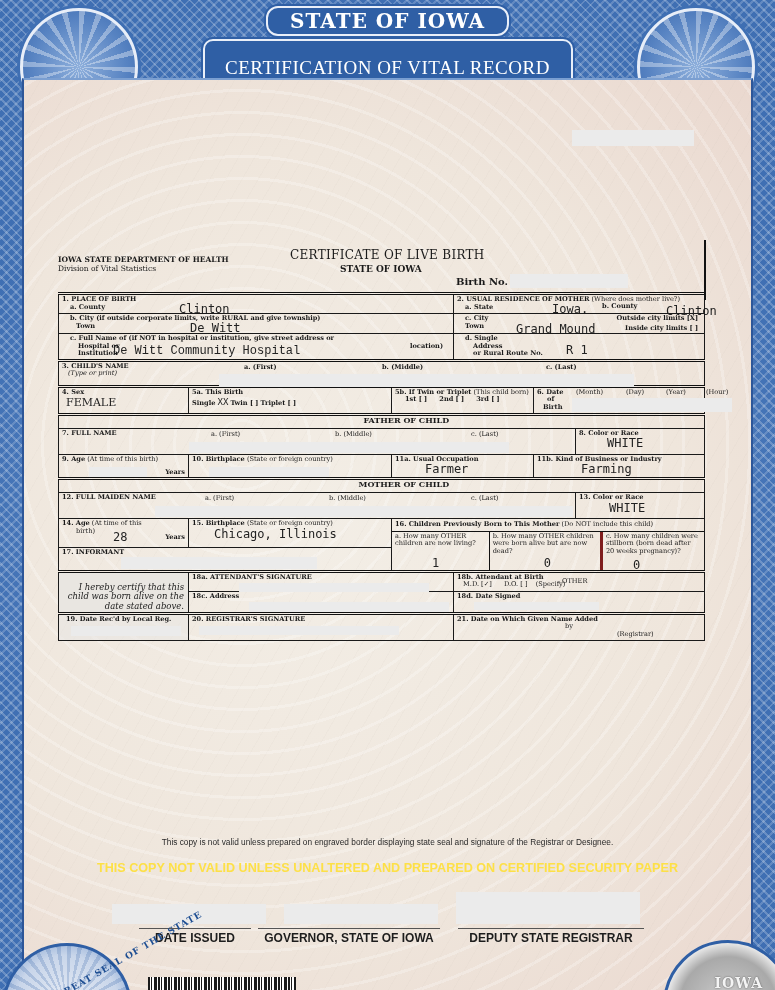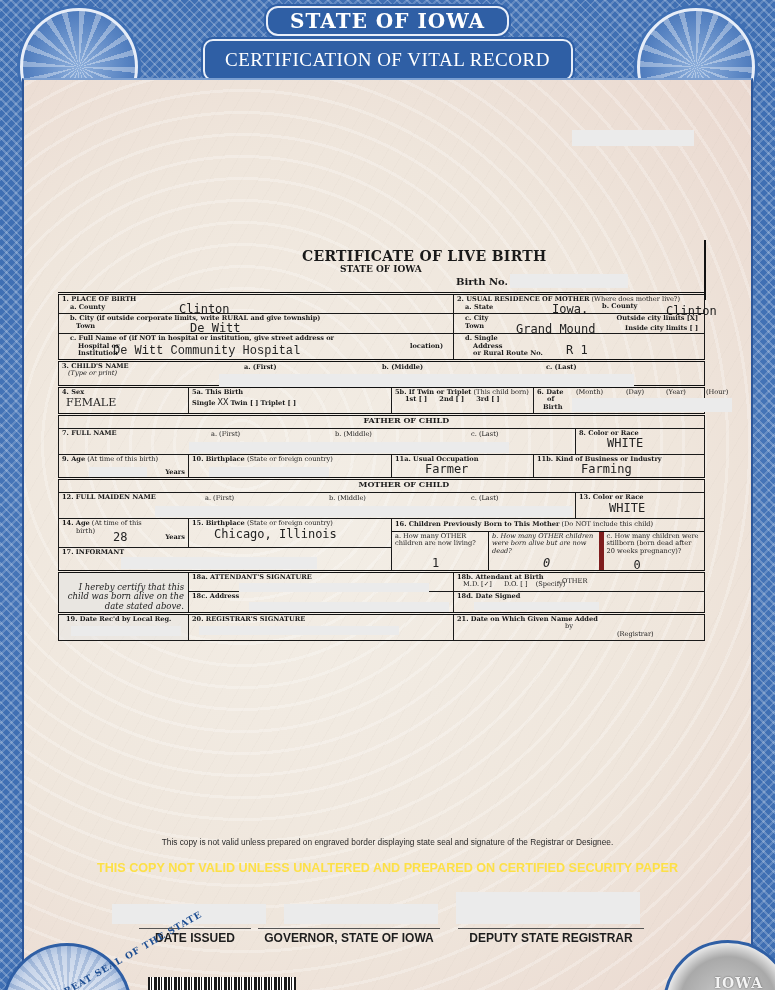--- a/index.html
+++ b/index.html
@@ -53,39 +53,39 @@
     font-family: "DejaVu Serif", serif; font-weight: bold;
     font-size: 20px; letter-spacing: 1px;
     padding: 1px 22px; border-radius: 12px;
     border: 2px solid #e9eff9; box-shadow: 0 0 0 2px #2f5fa5;
   }
   .banner-cert {
     display: block; margin: 3px auto 0; width: 370px;
     background: #2f5fa5; color: #fff;
     font-family: "Liberation Serif", serif;
     font-size: 19px; letter-spacing: 0.5px;
-    padding: 8px 10px; border-radius: 10px;
+    padding: 16px 10px; border-radius: 10px;
     border: 2px solid #e9eff9; box-shadow: 0 0 0 2px #2f5fa5;
     text-transform: uppercase;
   }
   .redact {
     position: absolute; background: #ebebeb;
   }
   
   .form {
     position: absolute; left: 58px; top: 248px; width: 646px;
     font-family: "DejaVu Serif", serif;
   }
   .form-head {
     position: relative; height: 44px;
   }
   .dept { position: absolute; left: 0; top: 7px; font-size: 7.5px; font-weight: bold; line-height: 9px; }
   .dept .sub { font-weight: normal; }
   .cert-title {
-    position: absolute; left: 244px; top: 0; font-size: 14px; font-weight: bold; letter-spacing: 0.3px;
+    position: absolute; left: 232px; top: 0; font-size: 12px; font-weight: normal; letter-spacing: 0.3px;
   }
   .cert-sub {
     position: absolute; left: 282px; top: 16px; font-size: 9px; font-weight: bold;
   }
   .birth-no {
     position: absolute; left: 398px; top: 28px; font-size: 10px; font-weight: bold;
   }
   .vline-right { position: absolute; right: -2px; top: -8px; width: 2px; height: 60px; background: #111; }
 
   table.grid {
@@ -160,20 +160,24 @@
   <span class="banner-state">STATE OF IOWA</span>
   <span class="banner-cert">CERTIFICATION OF VITAL RECORD</span>
 </div>
 
 <div class="paper"></div>
 
 <div class="redact" style="left:572px; top:130px; width:122px; height:16px;"></div>
 
 <div class="form">
   <div class="form-head">
+    <div class="dept">
+      <div>IOWA STATE DEPARTMENT OF HEALTH</div>
+      <div class="sub">Division of Vital Statistics</div>
+    </div>
     <div class="cert-title">CERTIFICATE OF LIVE BIRTH</div>
     <div class="cert-sub">STATE OF IOWA</div>
     <div class="birth-no">Birth No.</div>
     <div class="redact" style="left:452px; top:26px; width:118px; height:14px;"></div>
     <div class="vline-right"></div>
   </div>
 
   <table class="grid">
     <colgroup>
       <col style="width:130px">
@@ -342,21 +346,21 @@
       <td colspan="4" rowspan="2" style="padding:0;">
         <div style="border-bottom:1px solid #111; padding:2px 3px; font-size:6.6px;">
           <span class="lbl">16. Children Previously Born to This Mother</span>
           <span class="lbl-n">(Do NOT include this child)</span>
         </div>
         <div style="display:flex; height:38px;">
           <div style="flex:1; border-right:1px solid #111; padding:1px 3px; position:relative;">
             <span class="lbl-n">a. How many OTHER children are now living?</span>
             <span class="val" style="position:absolute; left:40px; bottom:0;">1</span>
           </div>
-          <div style="flex:1.15; border-right:5px solid #7f1d1d; padding:1px 3px; position:relative;font-style:italic;">
+          <div style="flex:1.15; border-right:3px solid #7f1d1d; padding:1px 3px; position:relative;">
             <span class="lbl-n">b. How many OTHER children were born alive but are now dead?</span>
             <span class="val" style="position:absolute; left:54px; bottom:0;">0</span>
           </div>
           <div style="flex:1.05; padding:1px 3px; position:relative;">
             <span class="lbl-n">c. How many children were stillborn (born dead after 20 weeks pregnancy)?</span>
             <span class="val" style="position:absolute; left:30px; bottom:-2px;">0</span>
           </div>
         </div>
       </td>
     </tr>

